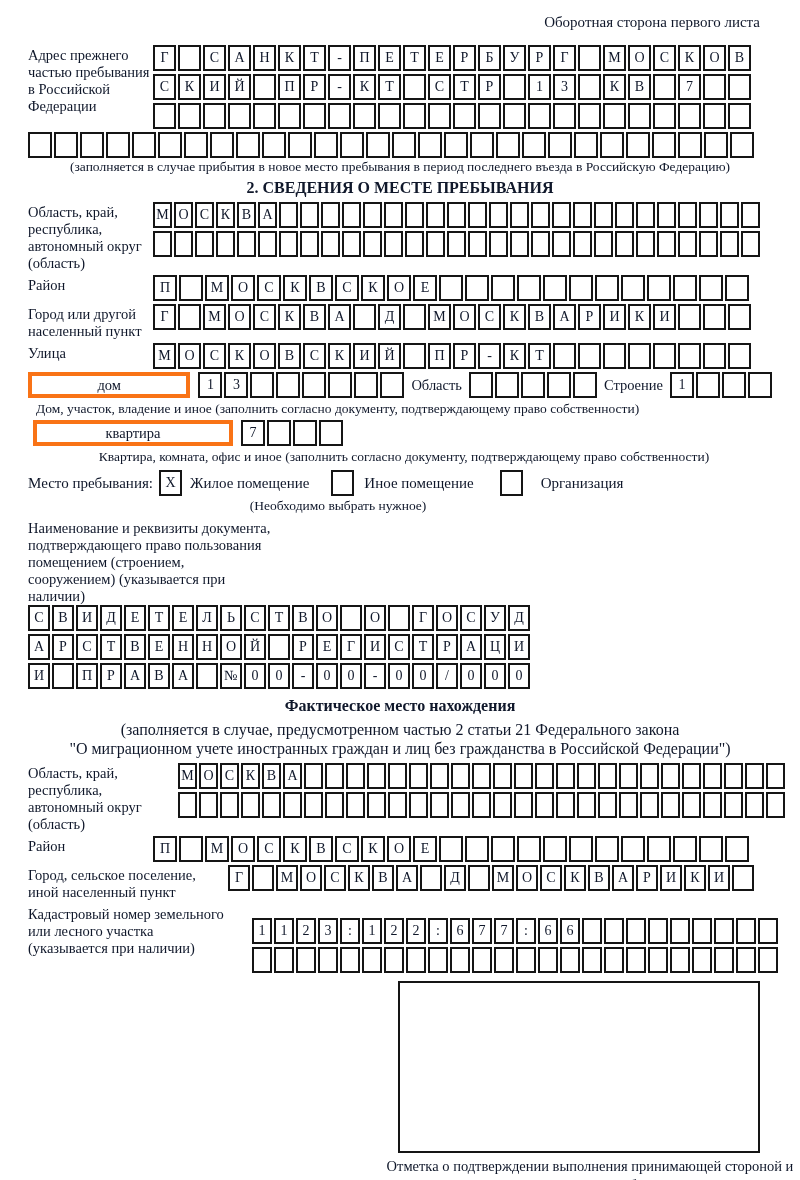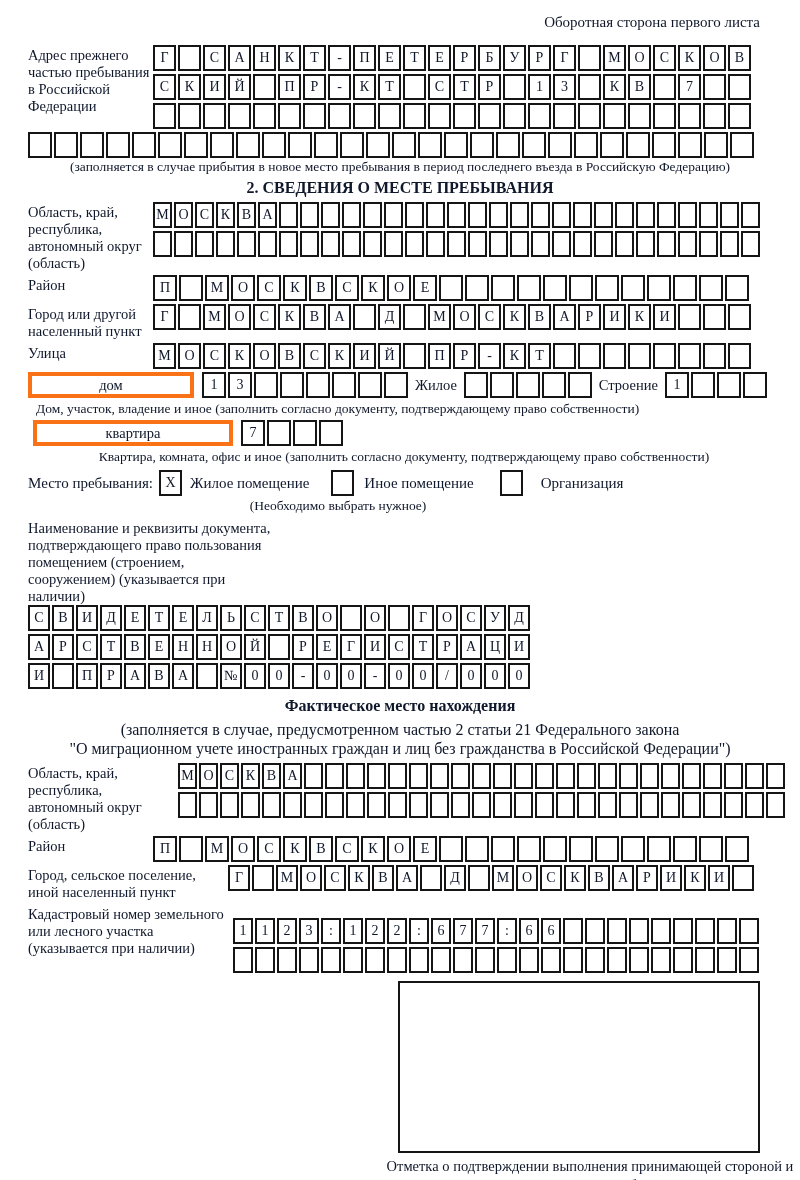--- a/index.html
+++ b/index.html
@@ -339,21 +339,21 @@
     <div class="cells w24">
         <span class="cell">1</span>
         <span class="cell">3</span>
         <span class="cell"></span>
         <span class="cell"></span>
         <span class="cell"></span>
         <span class="cell"></span>
         <span class="cell"></span>
         <span class="cell"></span>
       </div>
-    <div class="inline-lbl">Жилое</div>
+    <div class="inline-lbl">Область</div>
     <div class="cells w24">
         <span class="cell"></span>
         <span class="cell"></span>
         <span class="cell"></span>
         <span class="cell"></span>
         <span class="cell"></span>
       </div>
     <div class="inline-lbl">Строение</div>
     <div class="cells w24">
         <span class="cell">1</span>
@@ -583,21 +583,21 @@
         <span class="cell">В</span>
         <span class="cell">А</span>
         <span class="cell">Р</span>
         <span class="cell">И</span>
         <span class="cell">К</span>
         <span class="cell">И</span>
         <span class="cell"></span>
       </div>
   </div>
 
-  <div class="frow" style="min-height:68px;">
+  <div class="frow" style="min-height:68px;gap:19px;">
     <div class="lbl lbl-w205">Кадастровый номер земельного или лесного участка (указывается при наличии)</div>
     <div class="cellcol" style="margin-top:14px;">
       <div class="cells w20">
           <span class="cell">1</span>
           <span class="cell">1</span>
           <span class="cell">2</span>
           <span class="cell">3</span>
           <span class="cell">:</span>
           <span class="cell">1</span>
           <span class="cell">2</span>

